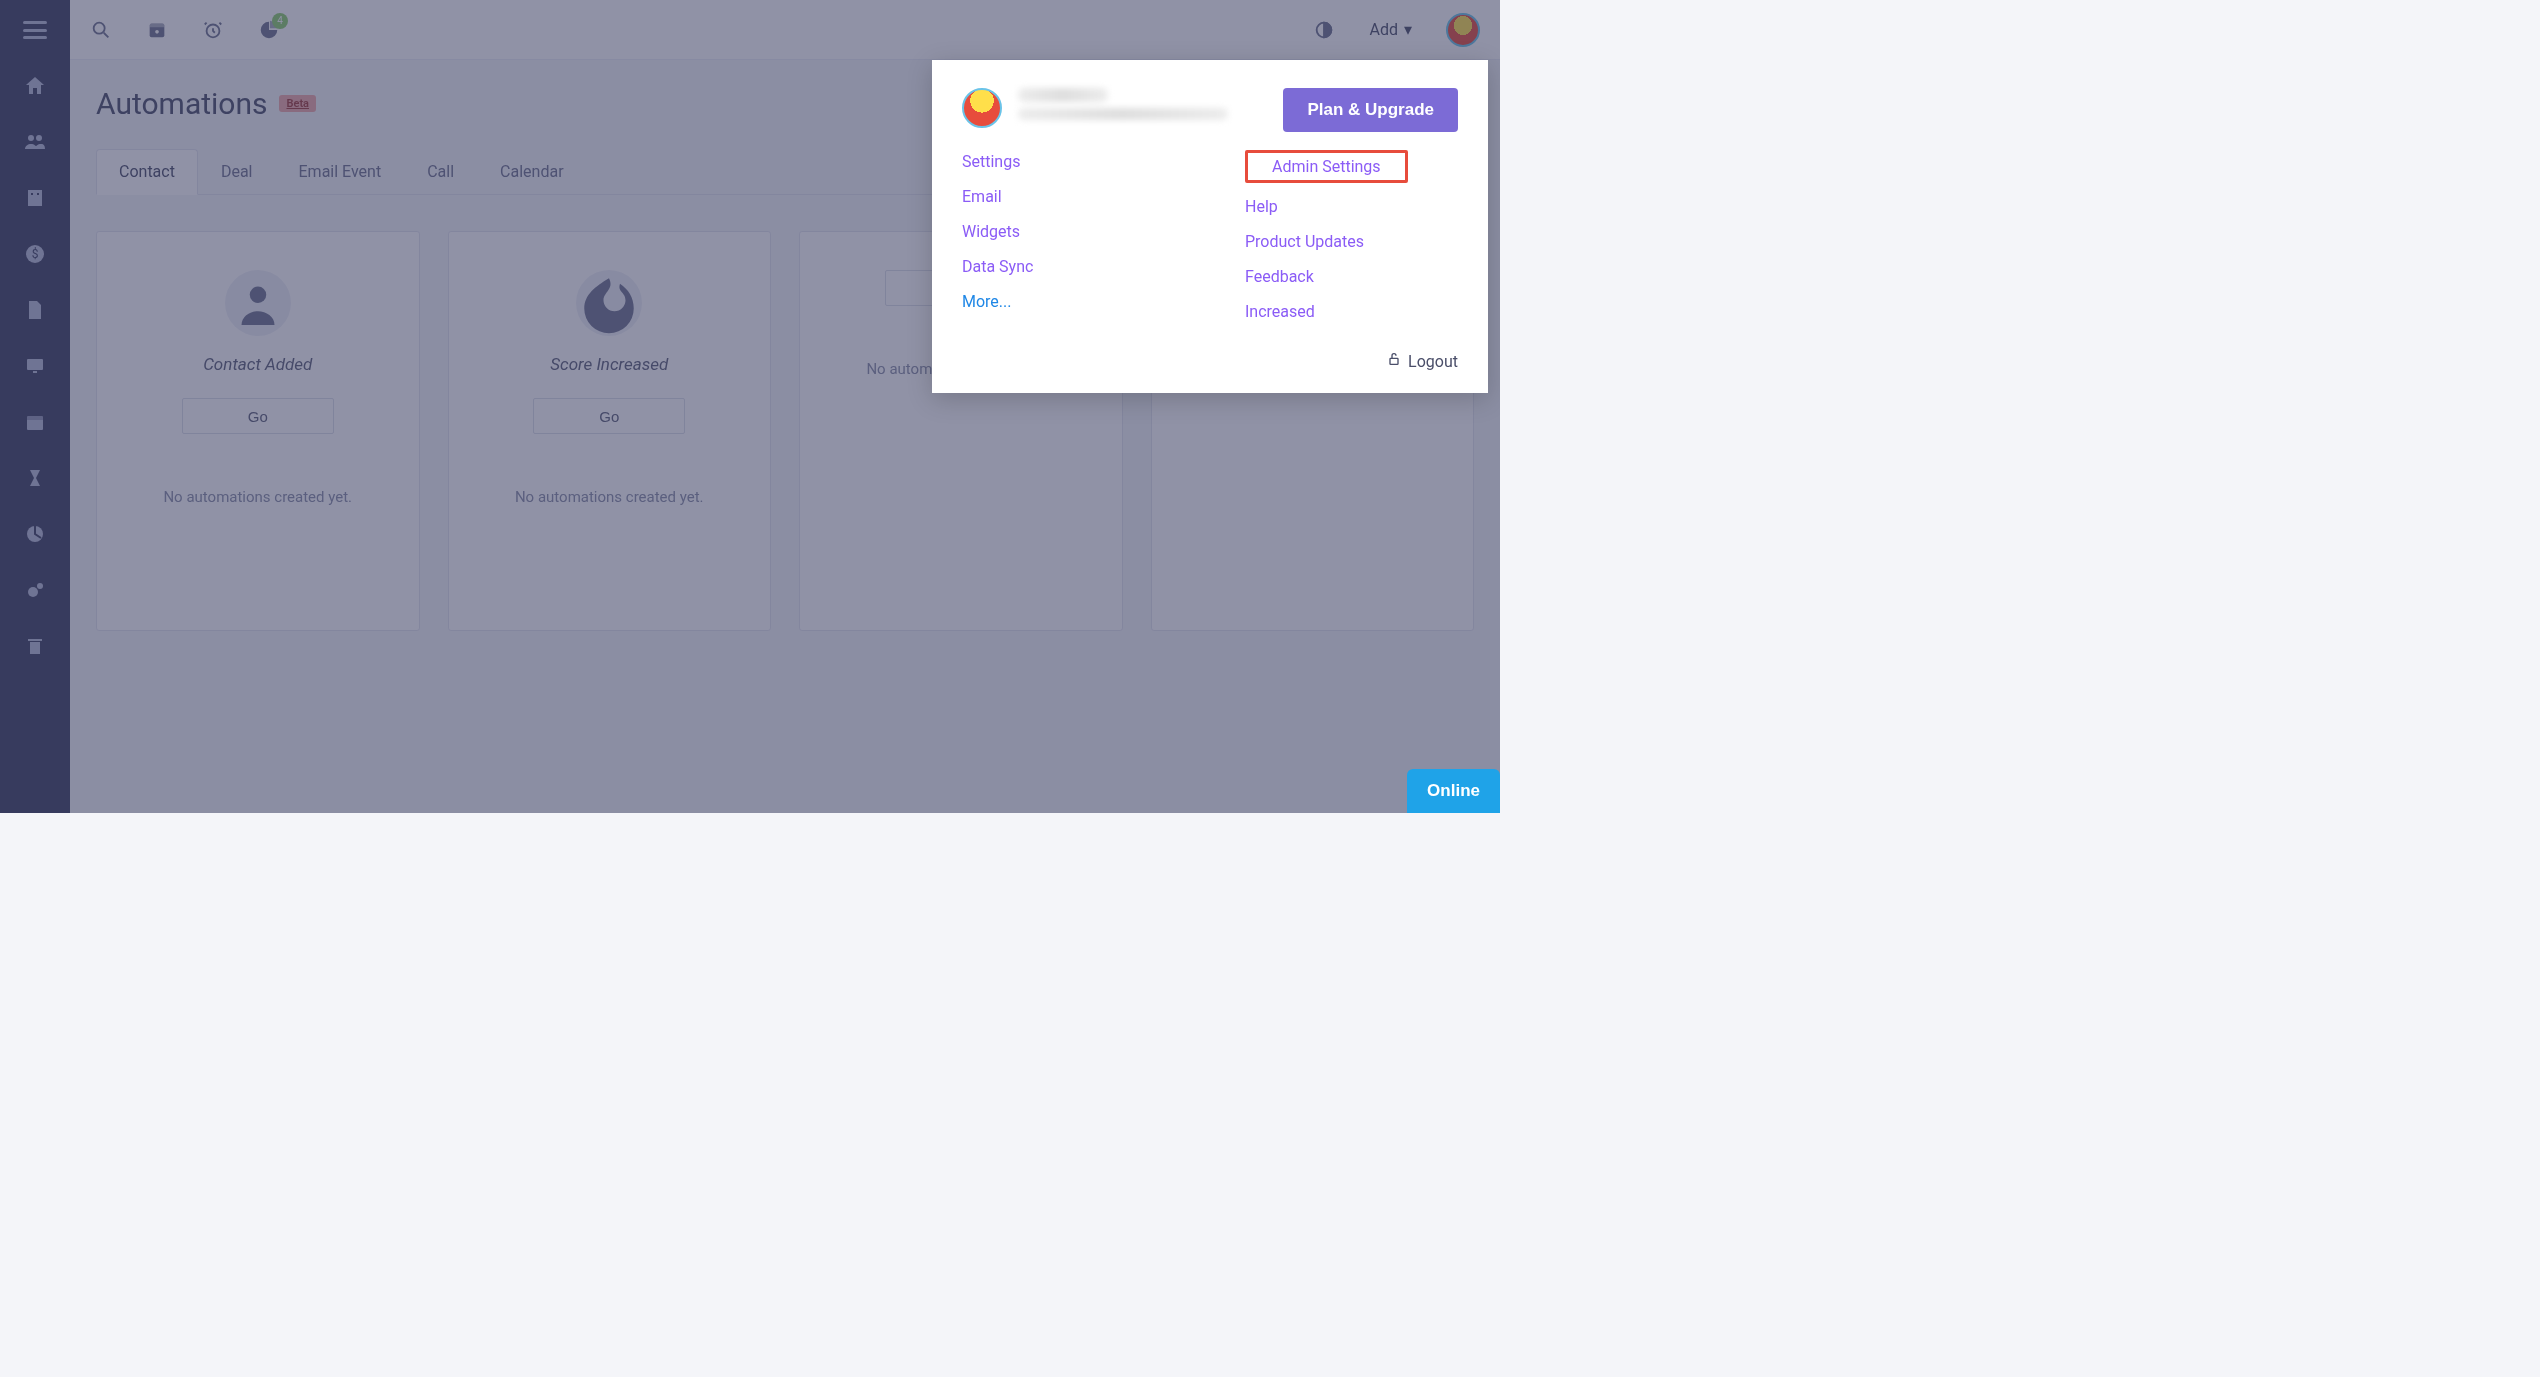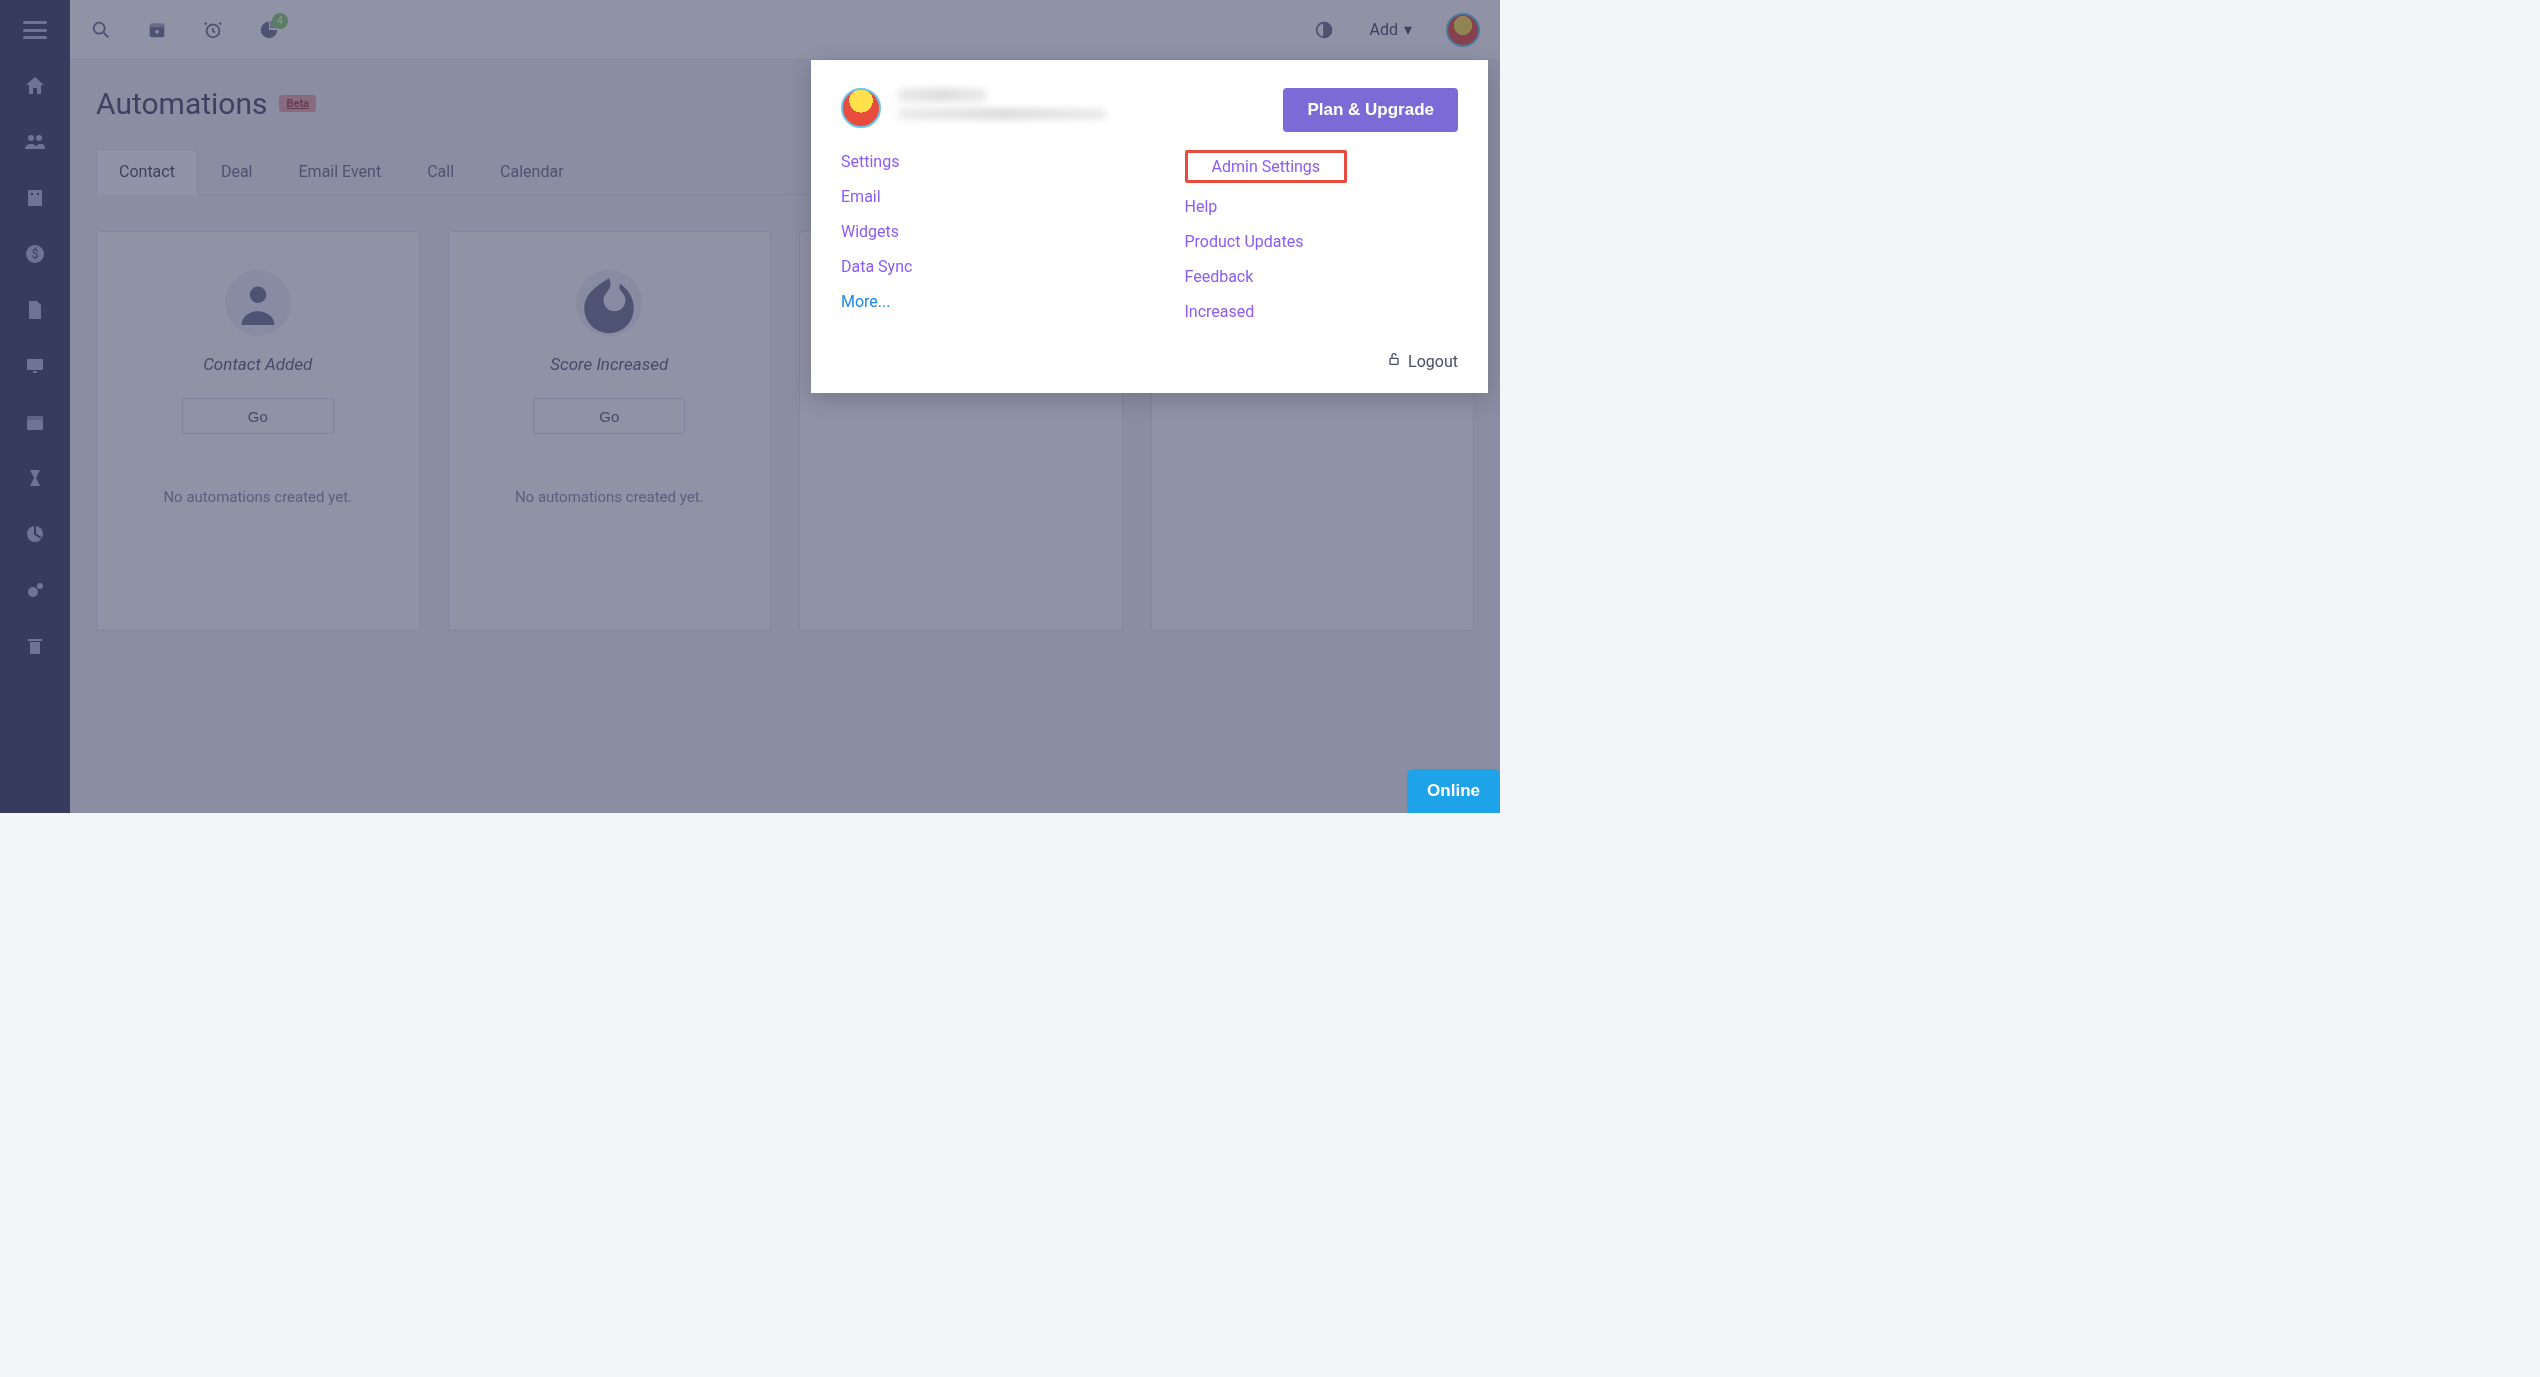--- a/index.html
+++ b/index.html
@@ -61,21 +61,21 @@
       display:flex; flex-direction:column; align-items:center; padding:38px 16px;
     }
     .card .circ{width:66px;height:66px;border-radius:50%;background:#eef0f7;display:flex;align-items:center;justify-content:center;color:#6d728e;margin-bottom:18px;}
     .card-title{color:#5c6079;font-size:17px;margin-bottom:24px;font-style:italic;}
     .go-btn{ width:152px;height:36px;border:1px solid #dcdfe9;background:#fff;color:#5c6079;font-size:15px;cursor:pointer;border-radius:2px;}
     .no-auto{color:#8a8fa8;font-size:15px;margin-top:54px;}
     
     .dim{position:absolute;inset:0;background:rgba(52,57,92,0.55);z-index:5;}
     
     .panel{
-      position:absolute; right:12px; top:60px; width:677px;
+      position:absolute; right:12px; top:60px; width:556px;
       background:#fff; z-index:10; padding:28px 30px 22px;
       box-shadow:0 6px 24px rgba(0,0,0,0.18);
     }
     .panel-head{display:flex;align-items:flex-start;gap:16px;margin-bottom:18px;}
     .avatar-lg{
       width:40px;height:40px;border-radius:50%;
       background: radial-gradient(circle at 50% 30%, #ffdf4a 0 38%, transparent 38%), #e74c3c;
       border: 2px solid #6ac3e8;
     }
     .user-block{flex:1;}

